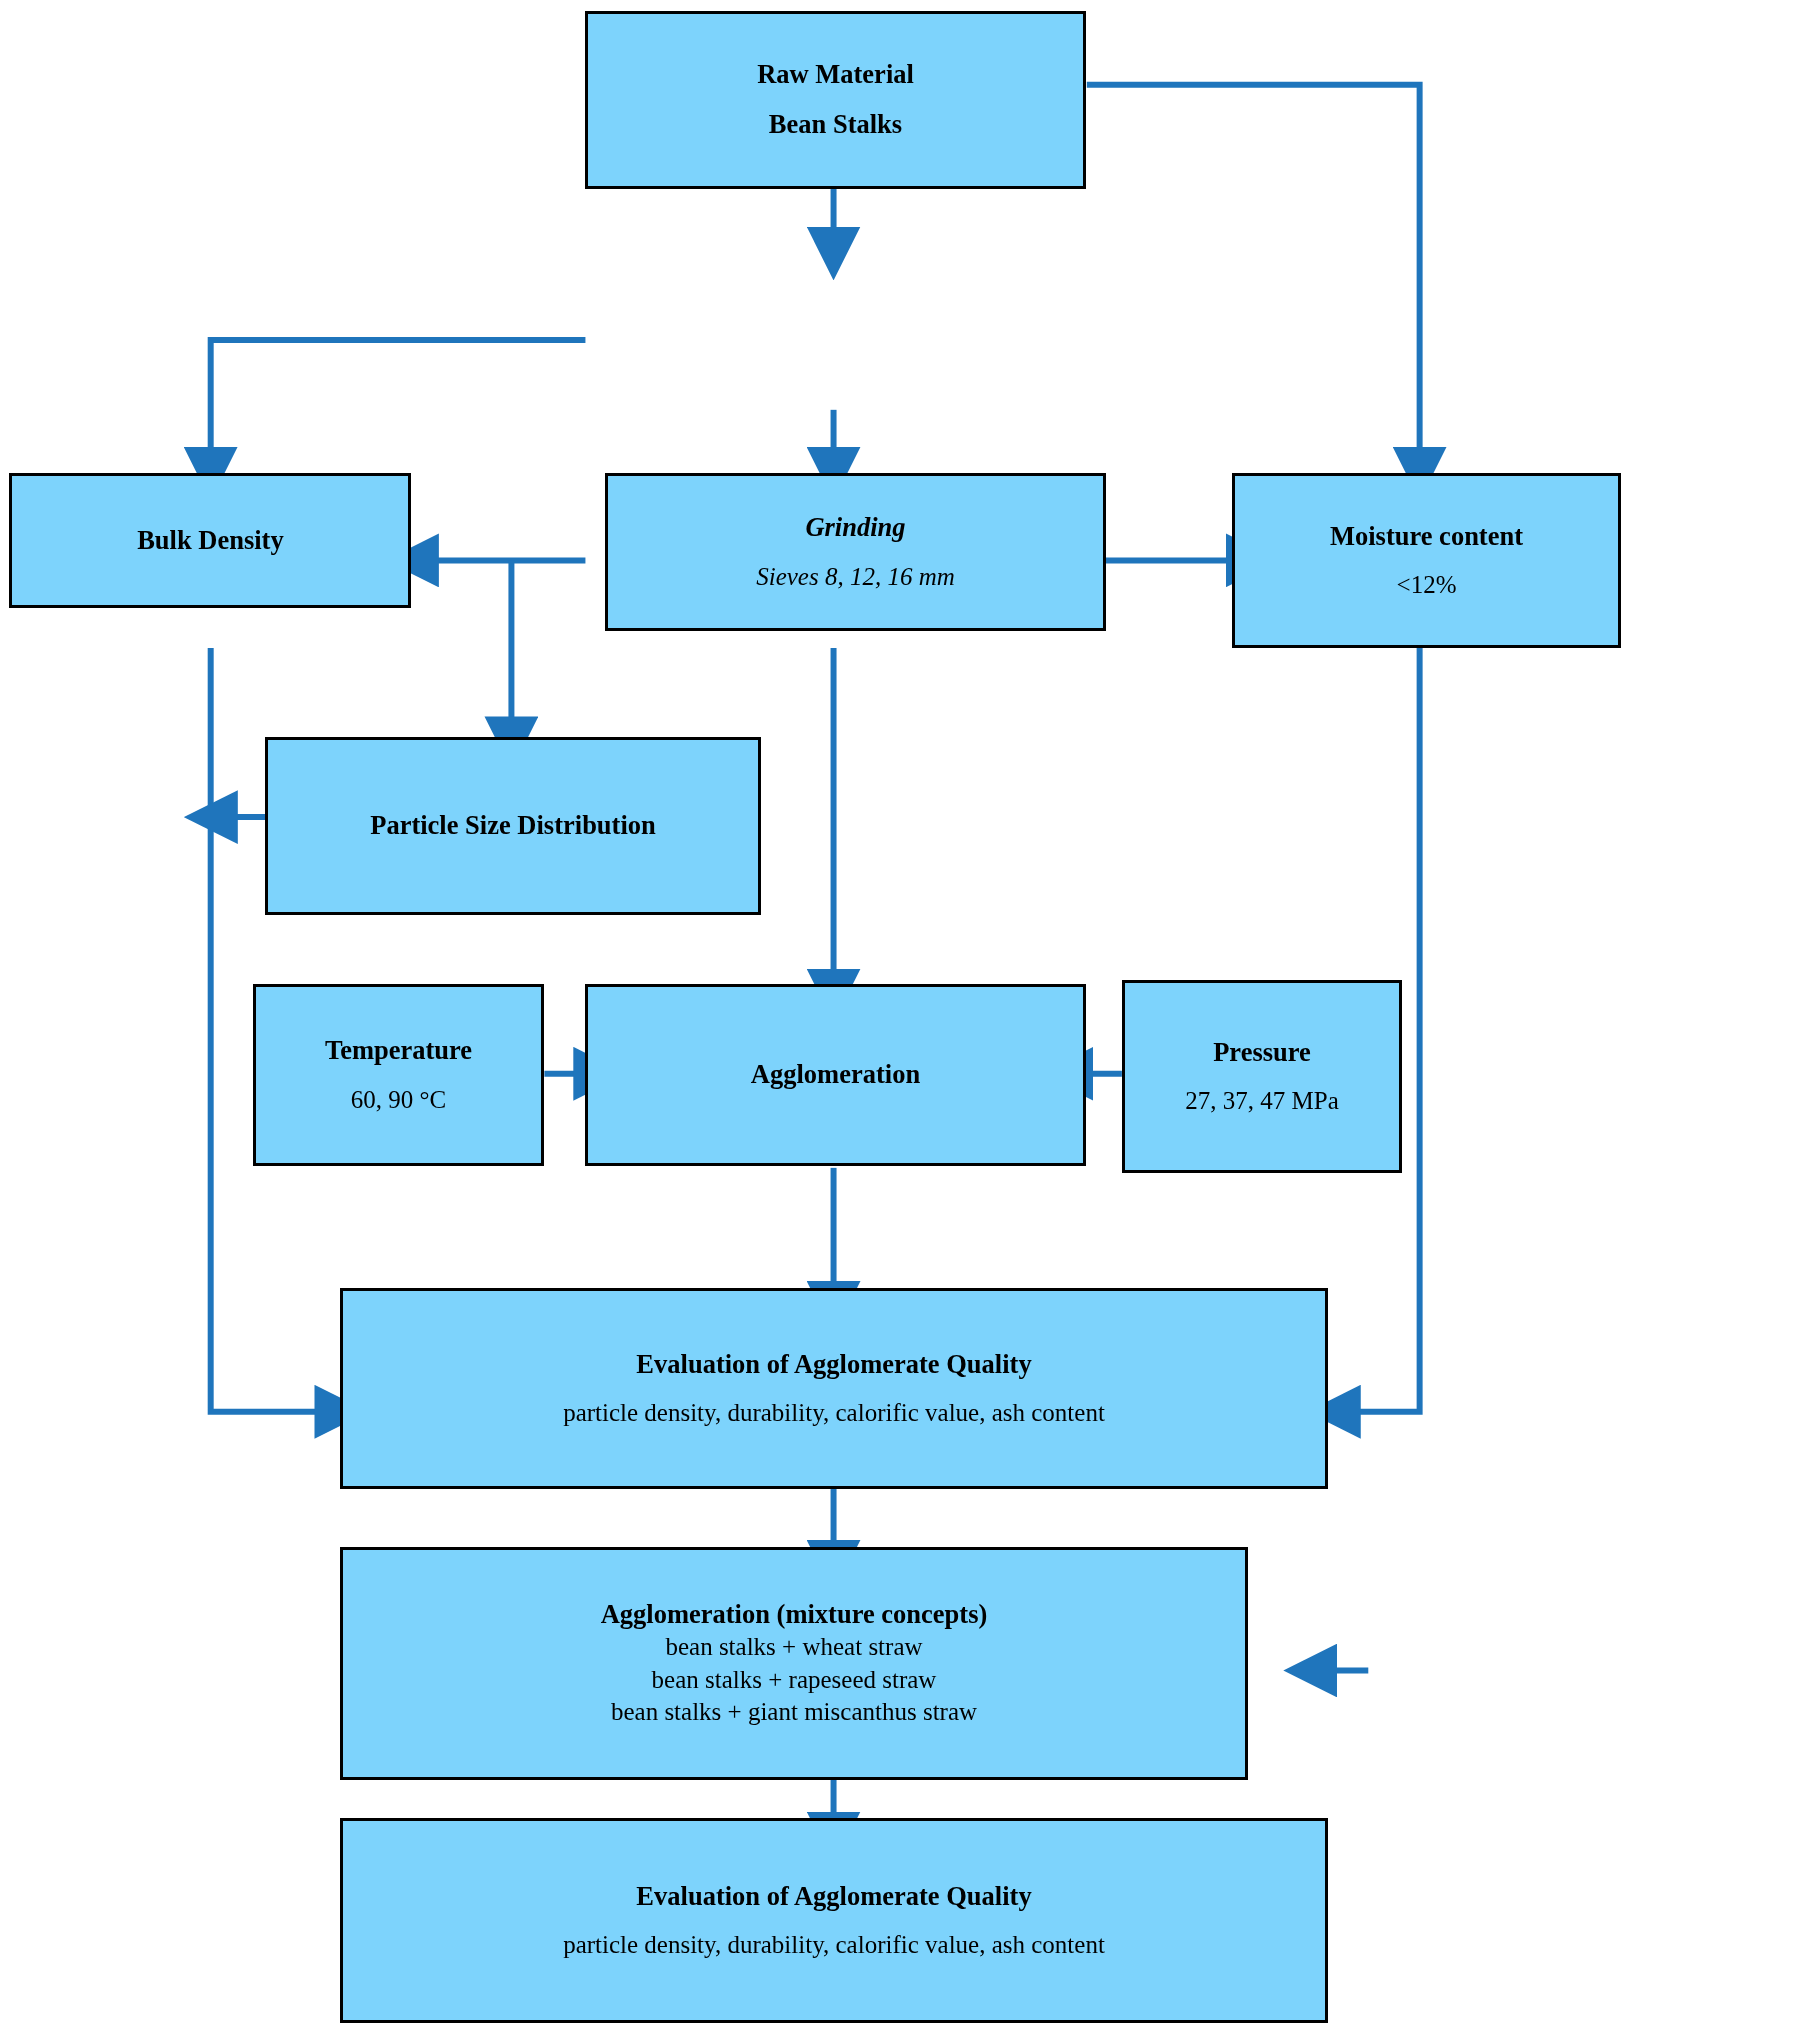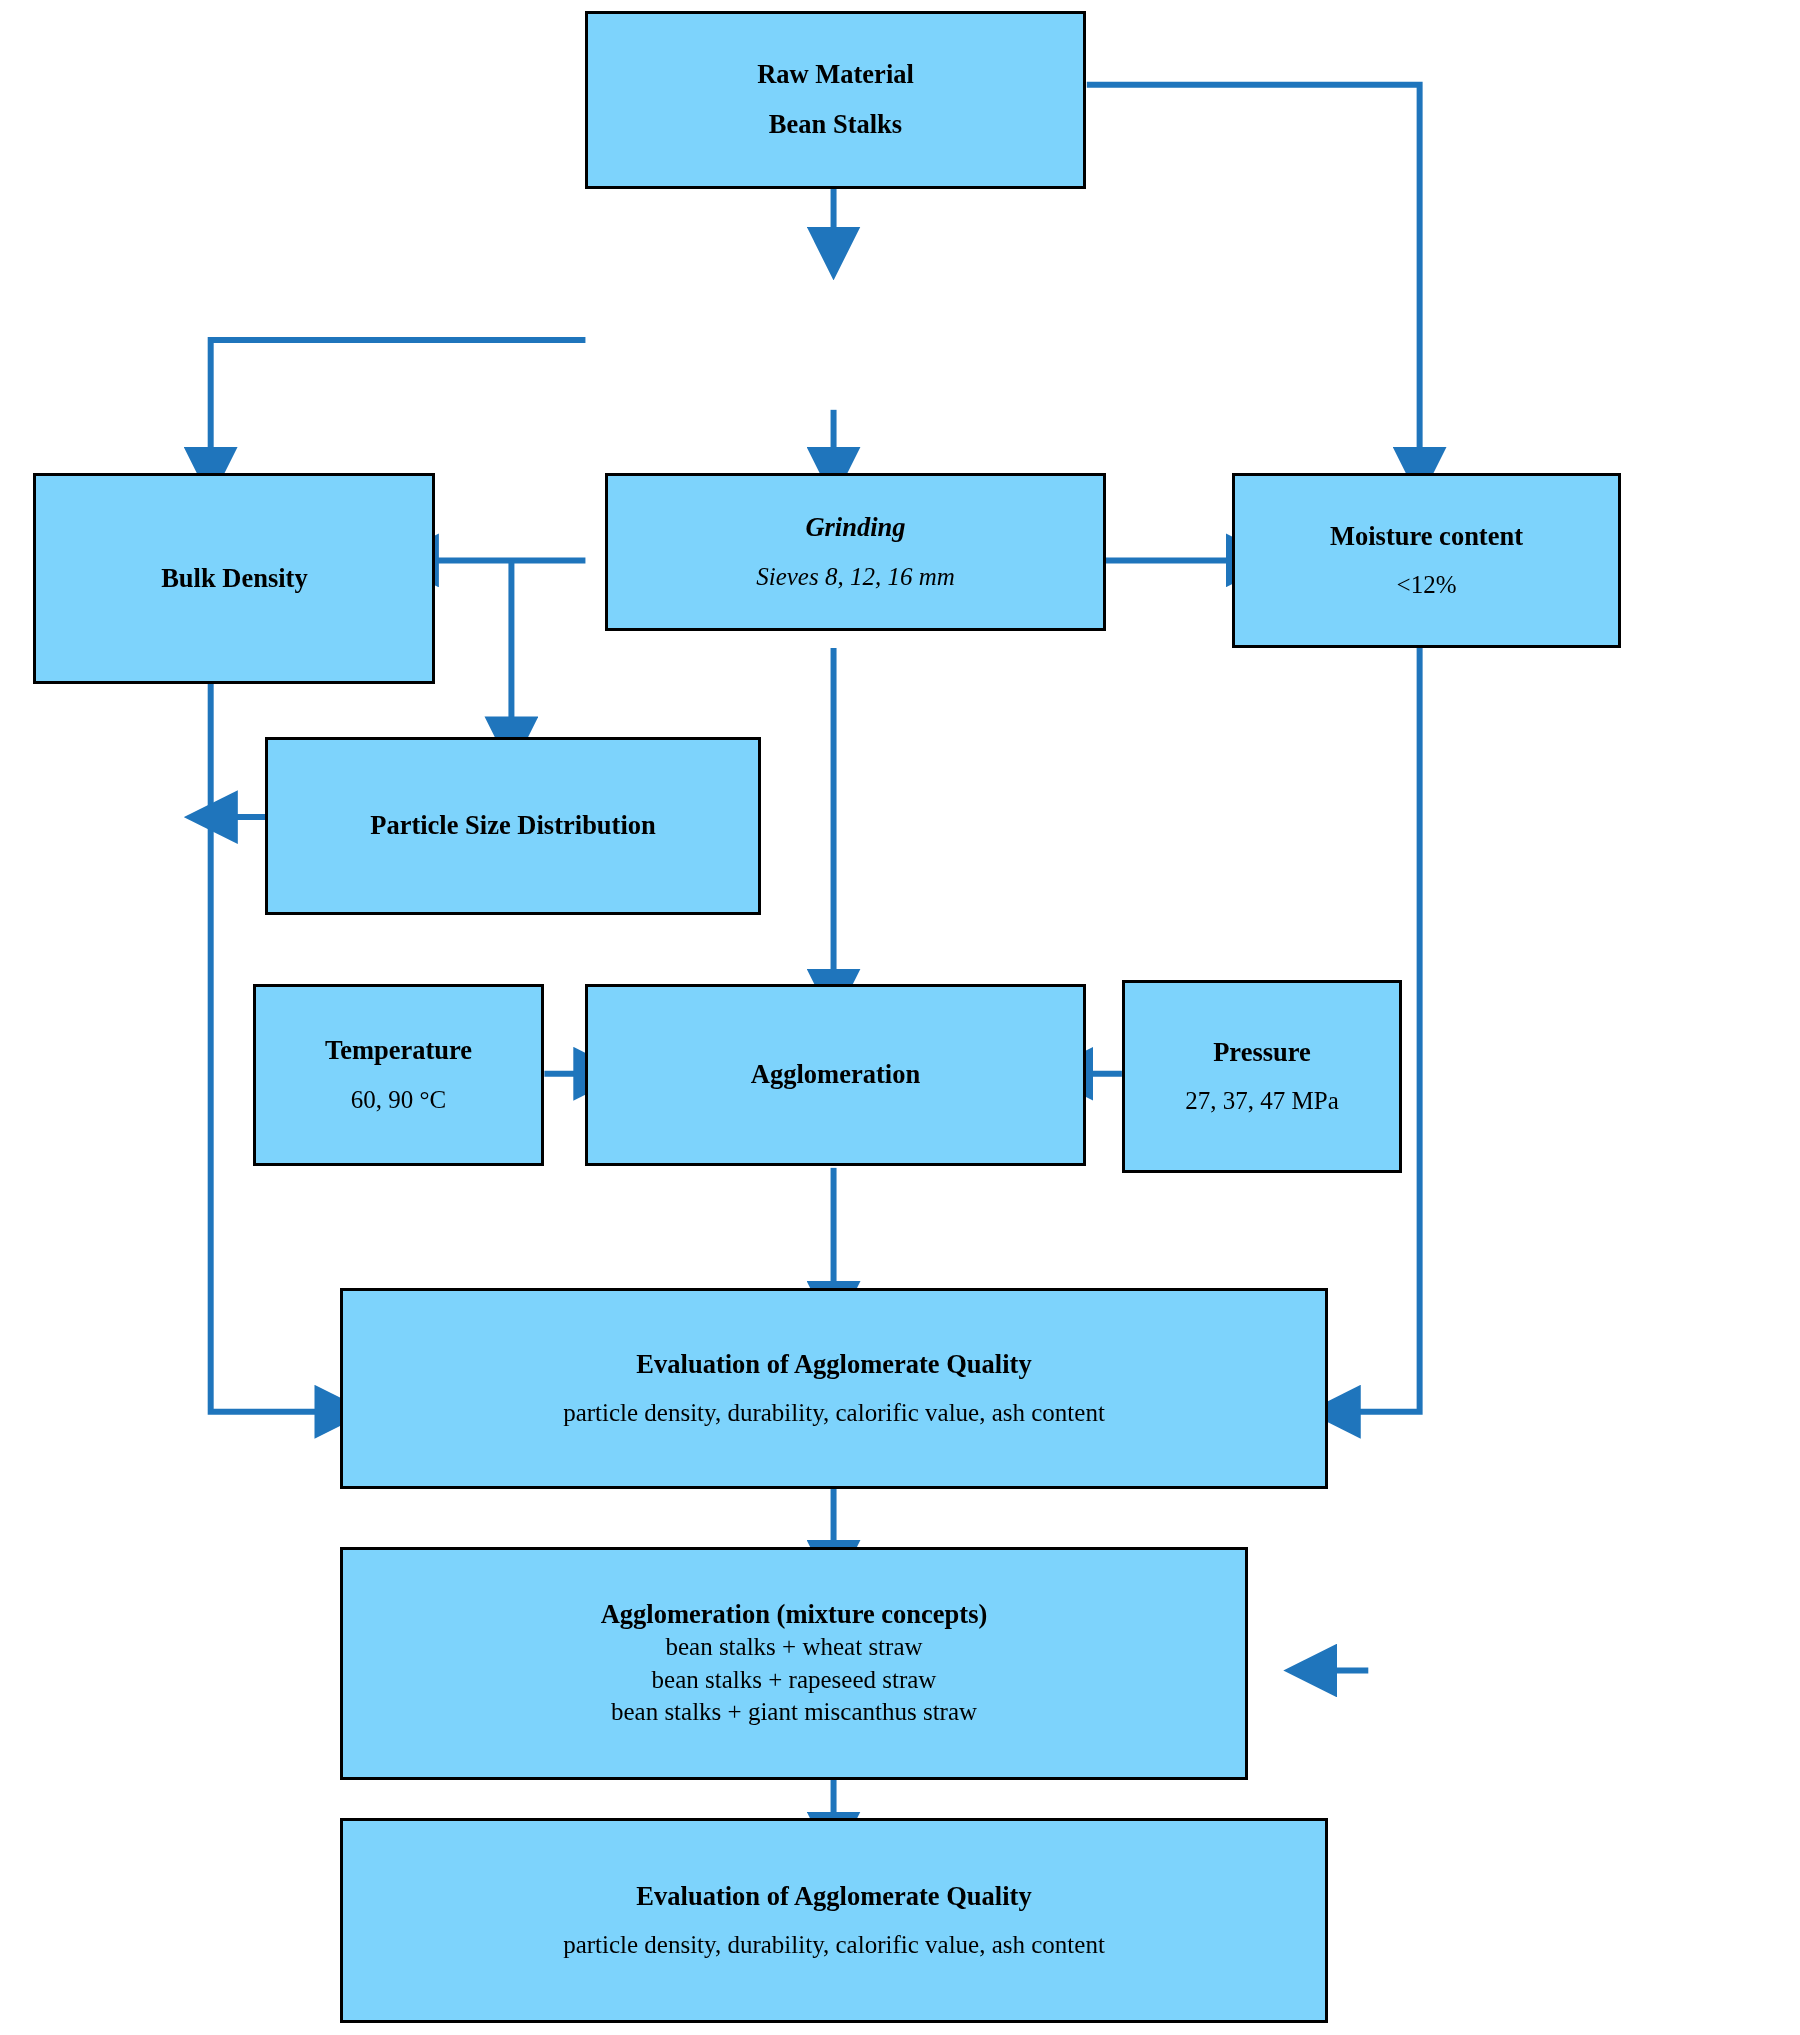--- a/index.html
+++ b/index.html
@@ -63,21 +63,21 @@
     </g>
   </svg>
 
   <div class="node" style="left:585px;top:10.7px;width:501px;height:178px;">
     <div class="ttl">Raw Material</div>
     <div class="gap"></div>
     <div class="ttl">Bean Stalks</div>
   </div>
 
 
-  <div class="node" style="left:9.4px;top:473px;width:402px;height:211px;margin-left:24px;">
+  <div class="node" style="left:9.4px;top:473px;width:402px;height:135px;">
     <div class="ttl">Bulk Density</div>
   </div>
 
   <div class="node" style="left:605px;top:473px;width:501px;height:158px;font-style:italic;">
     <div class="ttl">Grinding</div>
     <div class="gap"></div>
     <div class="sub">Sieves 8, 12, 16 mm</div>
   </div>
 
   <div class="node" style="left:1232px;top:473px;width:389px;height:175px;">

